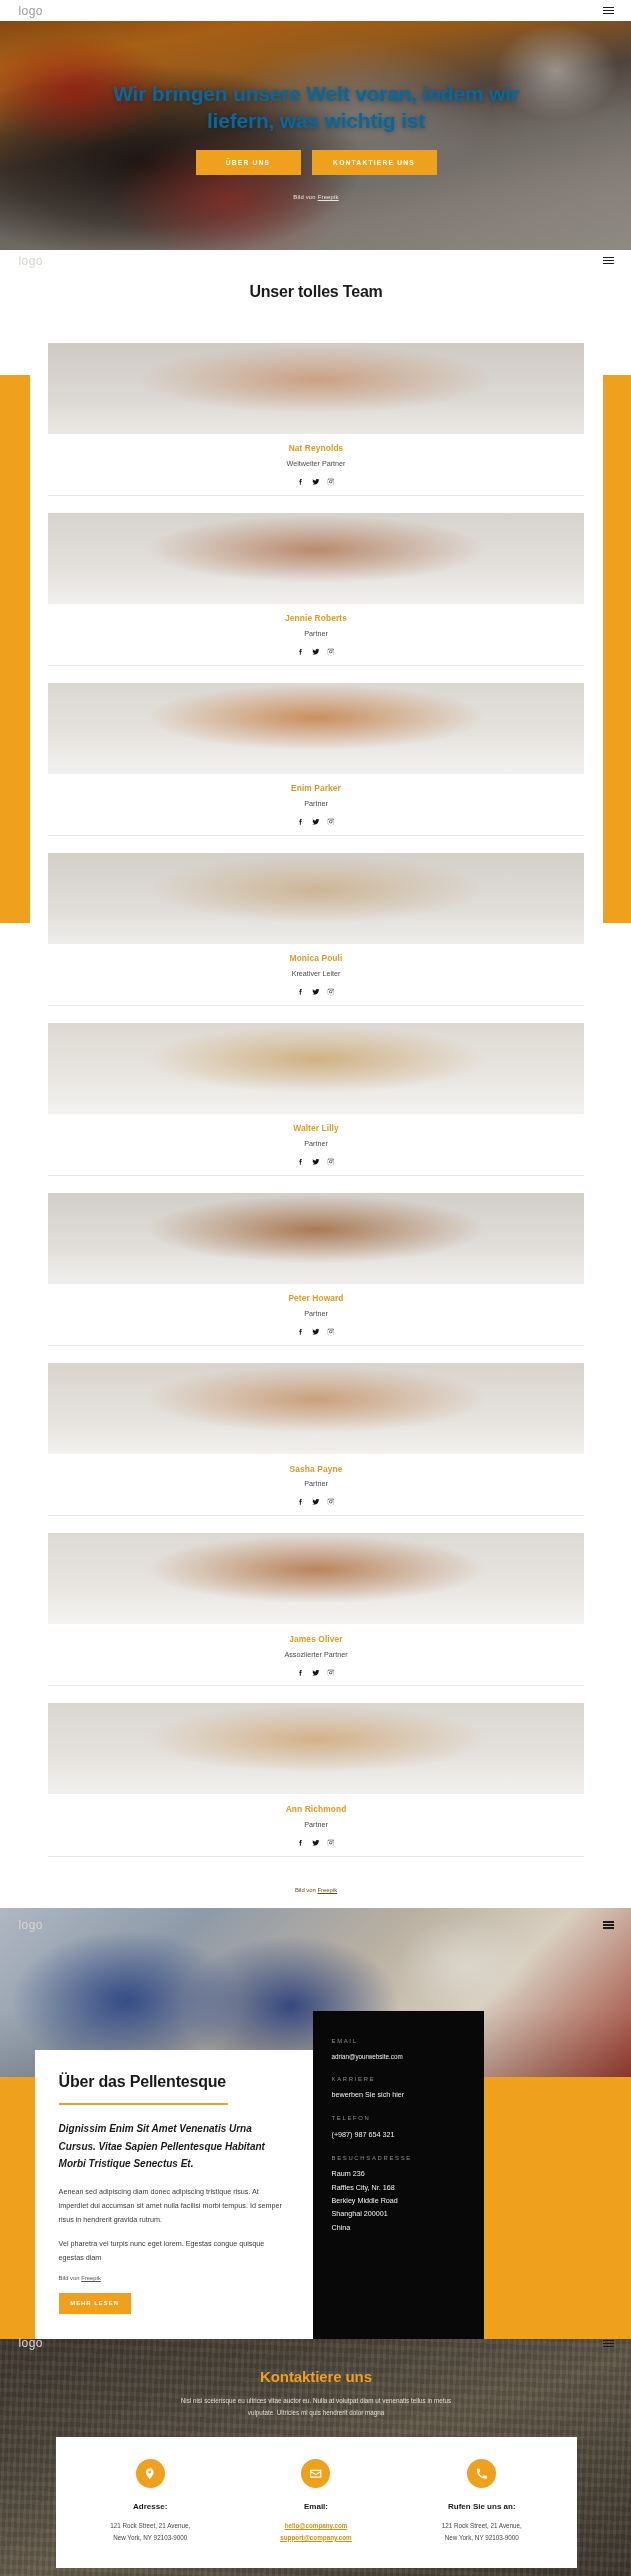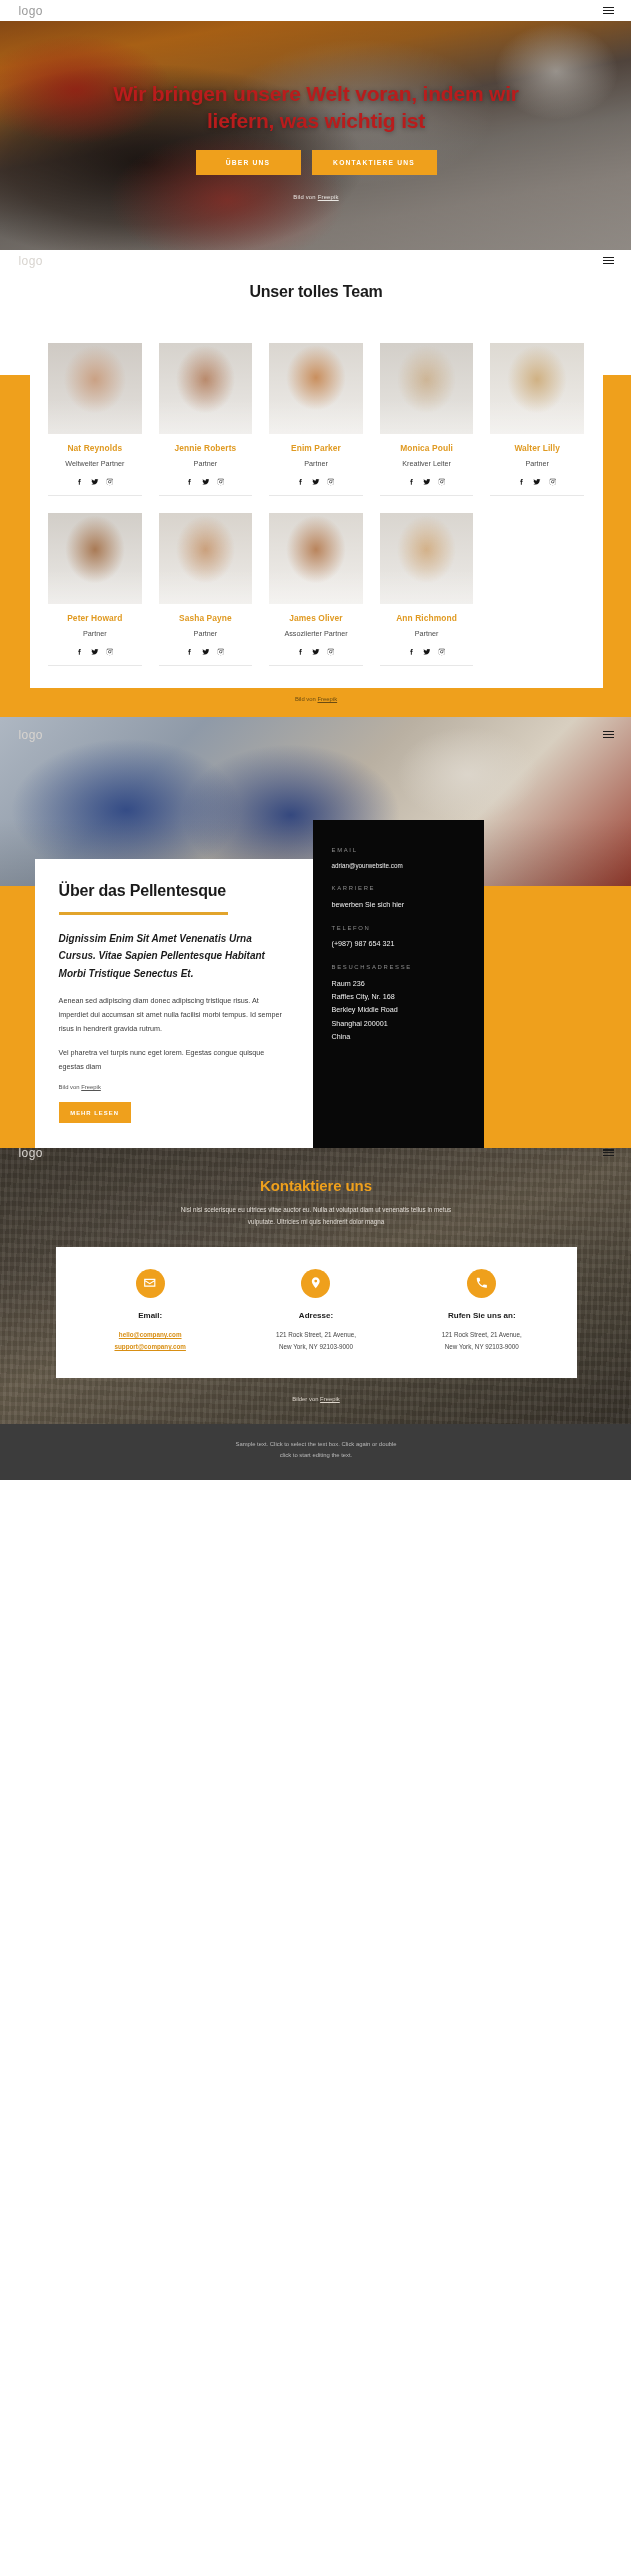--- a/index.html
+++ b/index.html
@@ -46,21 +46,21 @@
   .hero-bg::after {
     content:""; position:absolute; inset:0;
     background:
       radial-gradient(ellipse 22% 34% at 12% 30%, rgba(150,24,20,.75), rgba(150,24,20,0) 70%),
       radial-gradient(ellipse 14% 30% at 88% 22%, rgba(210,210,205,.55), rgba(210,210,205,0) 70%),
       radial-gradient(ellipse 26% 40% at 36% 78%, rgba(168,40,32,.55), rgba(168,40,32,0) 72%),
       linear-gradient(180deg, rgba(0,0,0,.28), rgba(0,0,0,.22) 45%, rgba(0,0,0,.30));
   }
   .hero-inner { position:relative; z-index:5; text-align:center; padding:0 34px; width:100%; }
   .hero h1 {
-    font-size:21px; line-height:1.28; color:#b91c1c; font-weight:700;
+    font-size:21px; line-height:1.28; color:#0369a1; font-weight:700;
     letter-spacing:-0.2px; max-width:438px; margin:10px auto;
     text-shadow:0 0.8px 5px rgba(0,0,0,.35);
   }
   .hero p {
     margin:13.5px auto 0; max-width:394px; color:#fff;
     font-size:8.8px; line-height:1.85; font-weight:700;
     text-shadow:0 0.8px 3.4px rgba(0,0,0,.4);
   }
   .hero-btns { margin-top:15px; display:flex; gap:11px; justify-content:center; }
   .btn {
@@ -82,21 +82,21 @@
     text-align:center; font-size:16px; font-weight:700; color:#1b1b1b;
     padding:32px 0 25px; letter-spacing:-0.2px;
   }
   .team-orange {
     position:absolute; left:0; right:0; top:125px; height:548px;
     background:#efa01c; z-index:0;
   }
   .team-grid-holder { position:relative; z-index:5; padding:0 0 0; }
   .team-grid {
     width:573px; margin:0 auto; background:#fff;
-    display:grid; grid-template-columns:repeat(5,1fr);
+    display:grid; grid-template-columns:repeat(1,1fr);
     gap:17px; padding:17px 18.5px 22px;
   }
   .member { background:#fff; text-align:center; }
   .photo { height:91px; position:relative; overflow:hidden; }
   .photo::after {
     content:""; position:absolute; inset:0;
     background:linear-gradient(180deg, rgba(255,255,255,0) 62%, rgba(255,255,255,.25));
   }
   .m-name {
     color:#e09a22; font-size:8.4px; font-weight:700; margin-top:9.3px; letter-spacing:0.1px;
@@ -502,36 +502,36 @@
 
   <section class="contact">
     <div class="contact-bg"></div>
     <div class="contact-inner">
       <h2>Kontaktiere uns</h2>
       <p class="sub">Nisl nisi scelerisque eu ultrices vitae auctor eu. Nulla at volutpat diam ut venenatis tellus in metus vulputate. Ultricies mi quis hendrerit dolor magna</p>
       <div class="cards" id="contact-cards">
           <div class="card">
             <div class="circ">
               <svg viewBox="0 0 24 24">
+                <path d="M12 2C8.1 2 5 5.1 5 9c0 5.3 7 13 7 13s7-7.7 7-13c0-3.9-3.1-7-7-7zm0 9.5A2.5 2.5 0 1112 6.5a2.5 2.5 0 010 5z"></path>
+              </svg>
+            </div>
+            <div class="c-title">Adresse:</div>
+            <div class="c-line">121 Rock Street, 21 Avenue,</div>
+            <div class="c-line">New York, NY 92103-9000</div>
+          </div>
+          <div class="card">
+            <div class="circ">
+              <svg viewBox="0 0 24 24">
                 <path d="M2 5h20v14H2V5zm2 2v.4l8 5 8-5V7H4zm16 10V9.7l-8 5-8-5V17h16z"></path>
               </svg>
             </div>
             <div class="c-title">Email:</div>
             <a href="#" class="c-link">hello@company.com</a>
             <a href="#" class="c-link">support@company.com</a>
-          </div>
-          <div class="card">
-            <div class="circ">
-              <svg viewBox="0 0 24 24">
-                <path d="M12 2C8.1 2 5 5.1 5 9c0 5.3 7 13 7 13s7-7.7 7-13c0-3.9-3.1-7-7-7zm0 9.5A2.5 2.5 0 1112 6.5a2.5 2.5 0 010 5z"></path>
-              </svg>
-            </div>
-            <div class="c-title">Adresse:</div>
-            <div class="c-line">121 Rock Street, 21 Avenue,</div>
-            <div class="c-line">New York, NY 92103-9000</div>
           </div>
           <div class="card">
             <div class="circ">
               <svg viewBox="0 0 24 24">
                 <path d="M6.6 10.8a15.1 15.1 0 006.6 6.6l2.2-2.2c.3-.3.7-.4 1-.2 1.2.4 2.4.6 3.7.6.6 0 1 .4 1 1V20c0 .6-.4 1-1 1-9.4 0-17-7.6-17-17 0-.6.4-1 1-1h3.4c.6 0 1 .4 1 1 0 1.3.2 2.5.6 3.7.1.3 0 .7-.2 1l-2.3 2.1z"></path>
               </svg>
             </div>
             <div class="c-title">Rufen Sie uns an:</div>
             <div class="c-line">121 Rock Street, 21 Avenue,</div>
             <div class="c-line">New York, NY 92103-9000</div>

